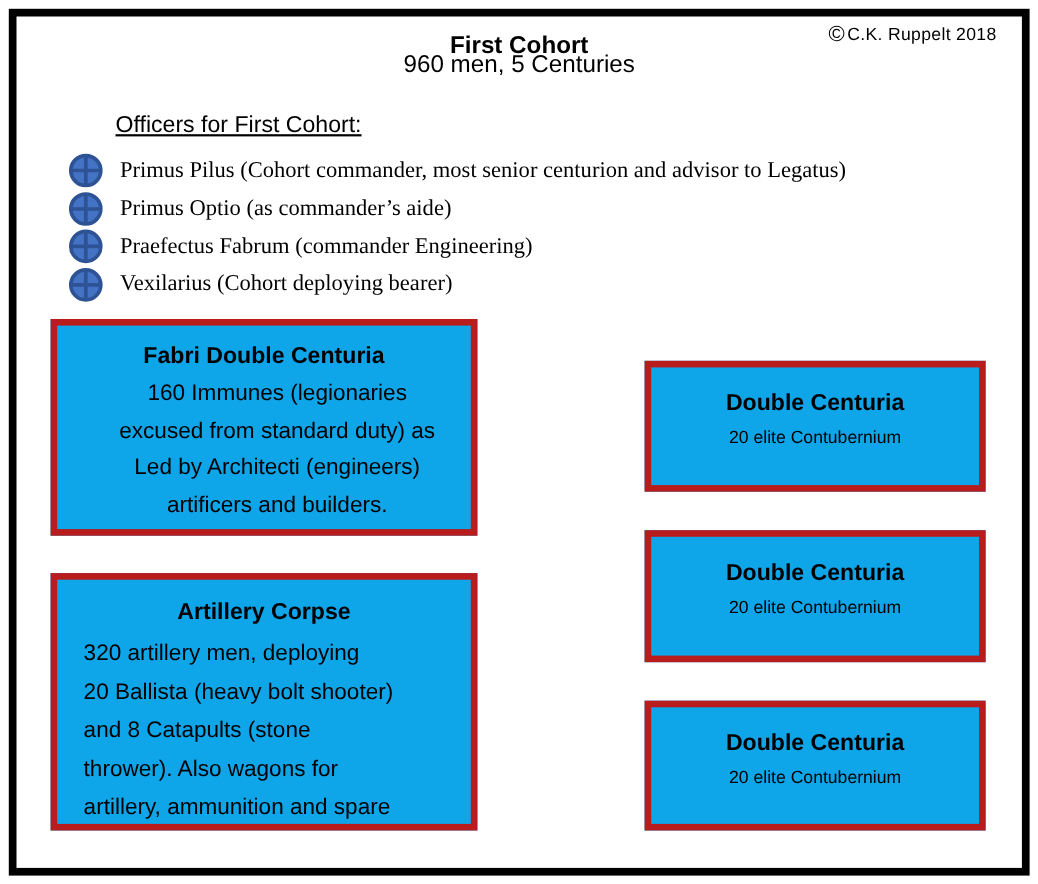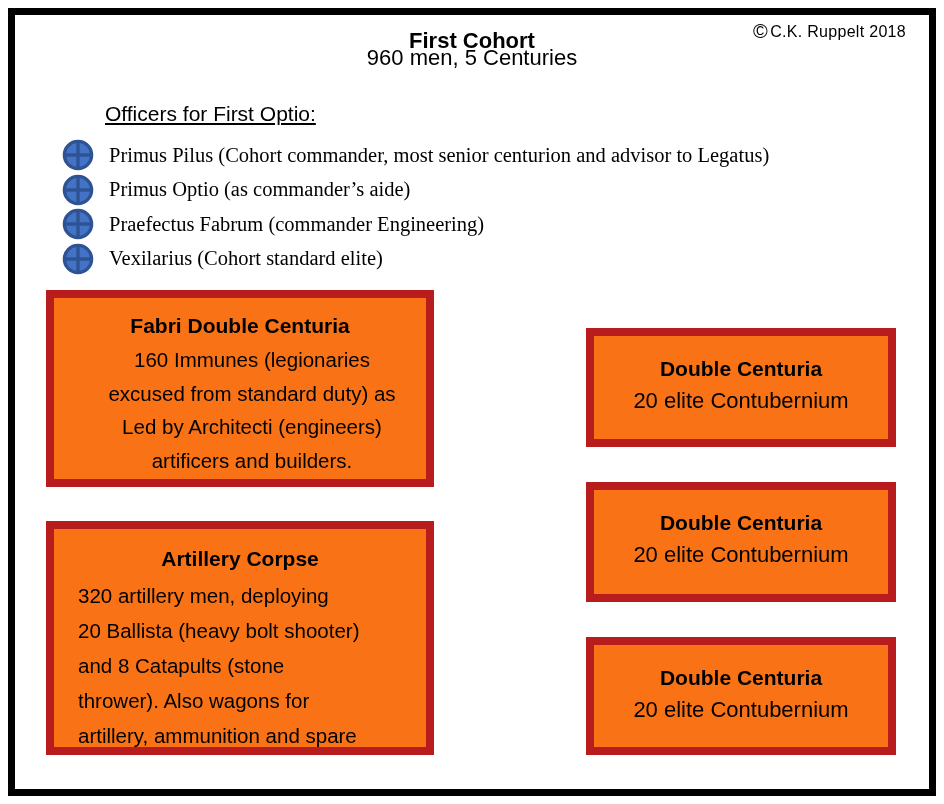--- a/index.html
+++ b/index.html
@@ -77,23 +77,23 @@
     stroke: var(--bullet-stroke, #2E5395);
     stroke-width: 3.4;
     fill: none;
   }
   .officer-label {
     font-size: 20.5px;
     white-space: nowrap;
   }
   .box {
     position: absolute;
-    border: 8px solid #b91c1c;
+    border: 6px solid #b91c1c;
     box-sizing: border-box;
-    background: #f97316;
+    background: #0ea5e9;
   }
   .box-title {
     font-weight: bold;
     font-size: 21px;
     line-height: 34px;
     text-align: center;
   }
   .box-fabri {
     left: 46px; top: 290px;
     width: 388px; height: 197px;
@@ -122,40 +122,40 @@
     width: 310px; height: 119px;
     padding-top: 17px;
     text-align: center;
   }
   .box-dc .dc-title {
     font-weight: bold;
     font-size: 21px;
     line-height: 31px;
   }
   .box-dc .dc-subtitle {
-    font-size: 22px;
+    font-size: 16px;
     line-height: 33px;
   }
   .box-dc-1 { top: 328px; }
   .box-dc-2 { top: 482px; height: 120px; }
   .box-dc-3 { top: 637px; height: 118px; }
   .box-line { display: block; }
 </style>
 </head>
 <body>
 
 <div class="page">
   <div class="frame"></div>
 
   <div class="title">First Cohort</div>
   <div class="subtitle">960 men, 5 Centuries</div>
 
   <div class="copyright"><span class="c-symbol">©</span><span>C.K. Ruppelt 2018</span></div>
 
-  <div class="officers-heading">Officers for First Optio:</div>
+  <div class="officers-heading">Officers for First Cohort:</div>
 
   <div class="officers-list">
     <div class="officer-row">
       <svg class="bullet" viewBox="0 0 32 32">
           <circle class="bullet-circle" cx="16" cy="16" r="13.6"></circle>
           <line class="bullet-cross" x1="16" y1="2" x2="16" y2="30"></line>
           <line class="bullet-cross" x1="2" y1="16" x2="30" y2="16"></line>
         </svg>
       <span class="officer-label">Primus Pilus (Cohort commander, most senior centurion and advisor to Legatus)</span>
     </div>
@@ -174,21 +174,21 @@
           <line class="bullet-cross" x1="2" y1="16" x2="30" y2="16"></line>
         </svg>
       <span class="officer-label">Praefectus Fabrum (commander Engineering)</span>
     </div>
     <div class="officer-row">
       <svg class="bullet" viewBox="0 0 32 32">
           <circle class="bullet-circle" cx="16" cy="16" r="13.6"></circle>
           <line class="bullet-cross" x1="16" y1="2" x2="16" y2="30"></line>
           <line class="bullet-cross" x1="2" y1="16" x2="30" y2="16"></line>
         </svg>
-      <span class="officer-label">Vexilarius (Cohort standard elite)</span>
+      <span class="officer-label">Vexilarius (Cohort deploying bearer)</span>
     </div>
   </div>
 
   <div class="box box-fabri">
     <div class="box-title">Fabri Double Centuria</div>
     <div class="box-body">
       <span class="box-line">160 Immunes (legionaries</span>
       <span class="box-line">excused from standard duty) as</span>
       <span class="box-line">Led by Architecti (engineers)</span>
       <span class="box-line">artificers and builders.</span>

